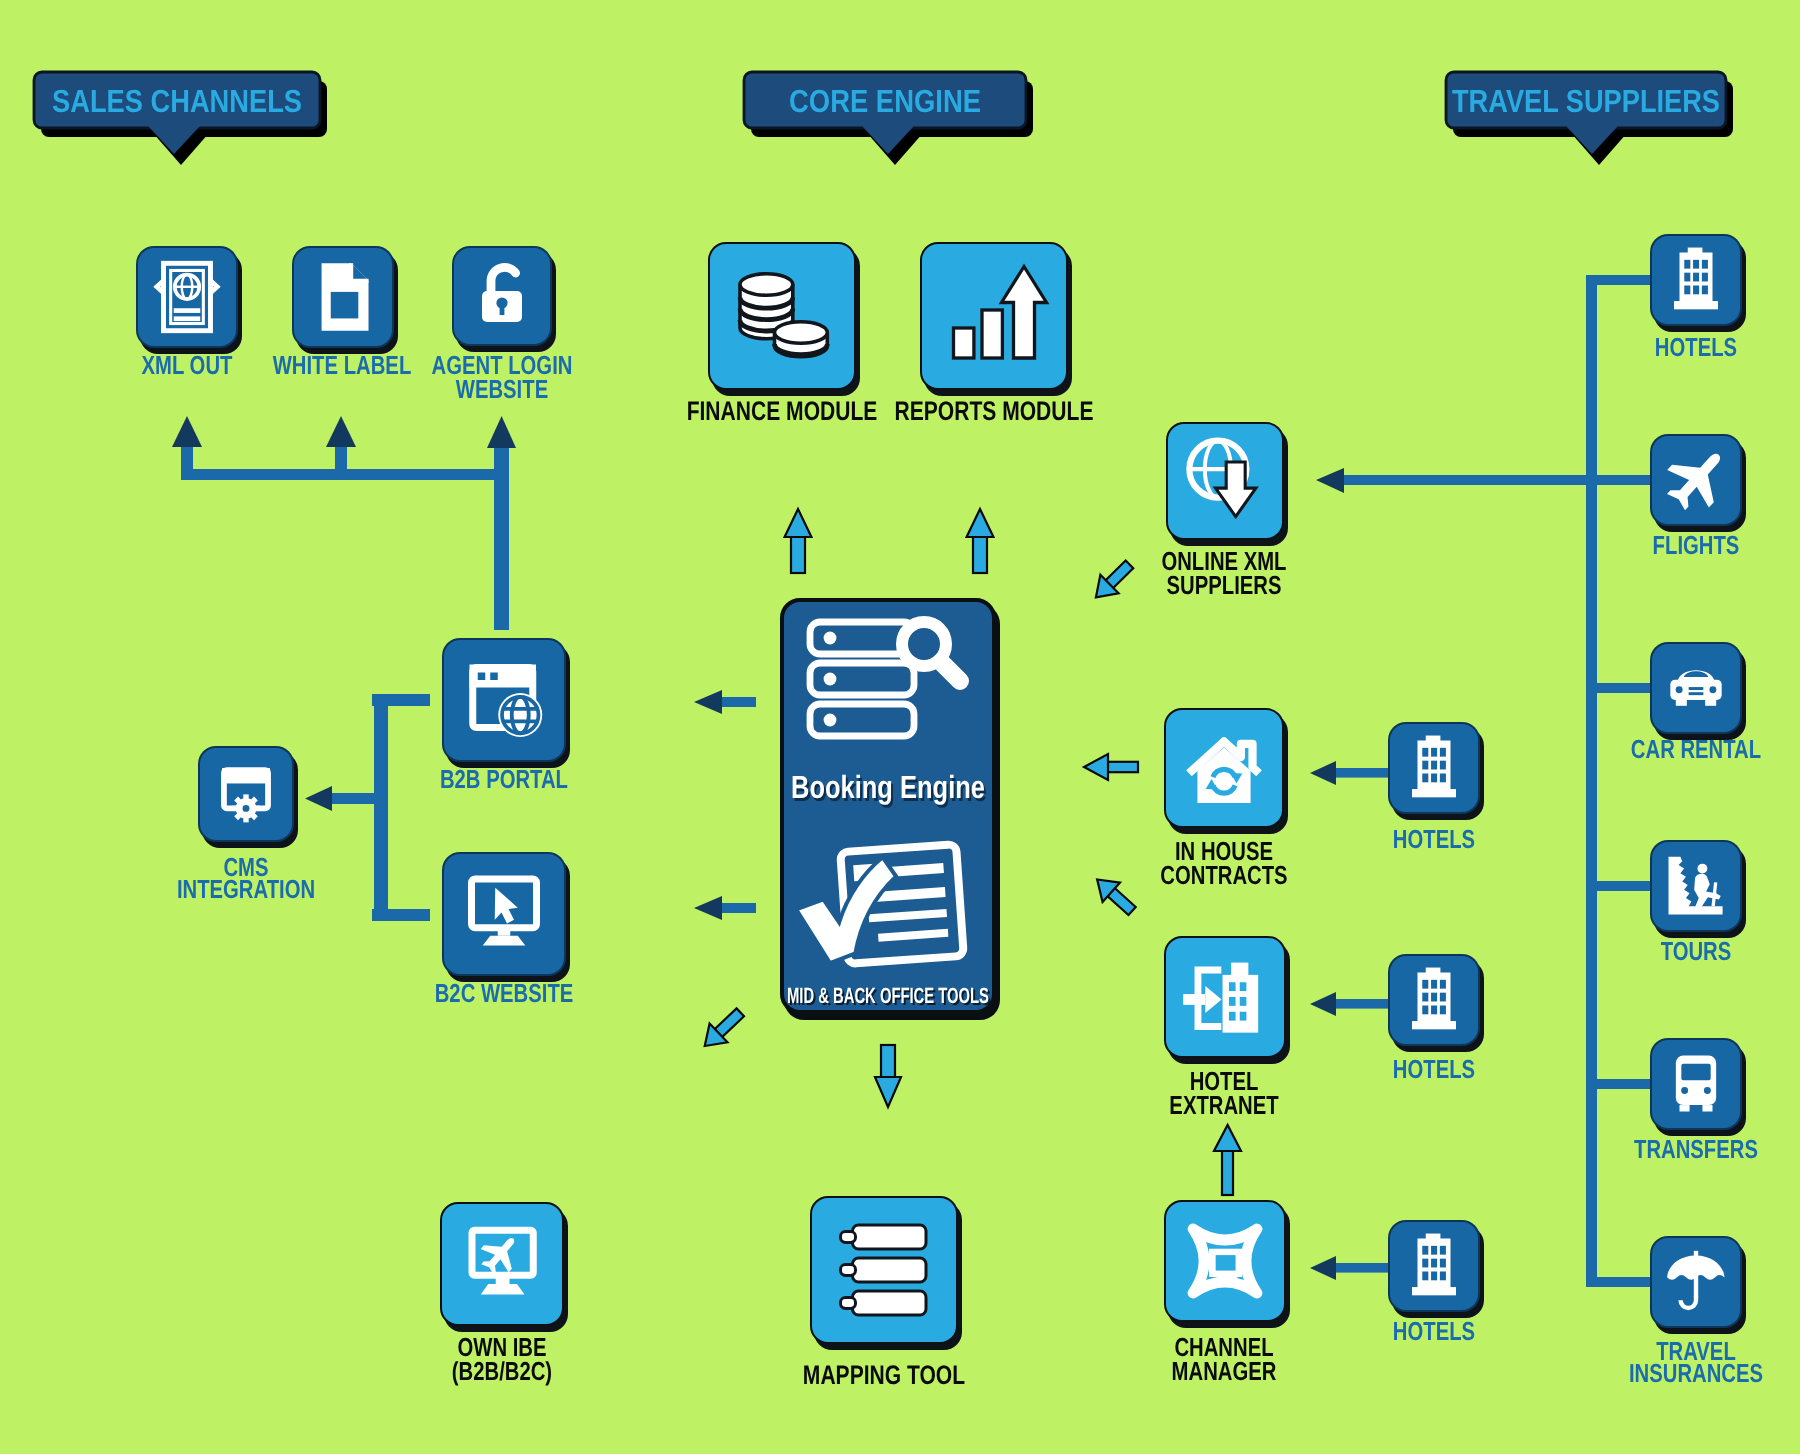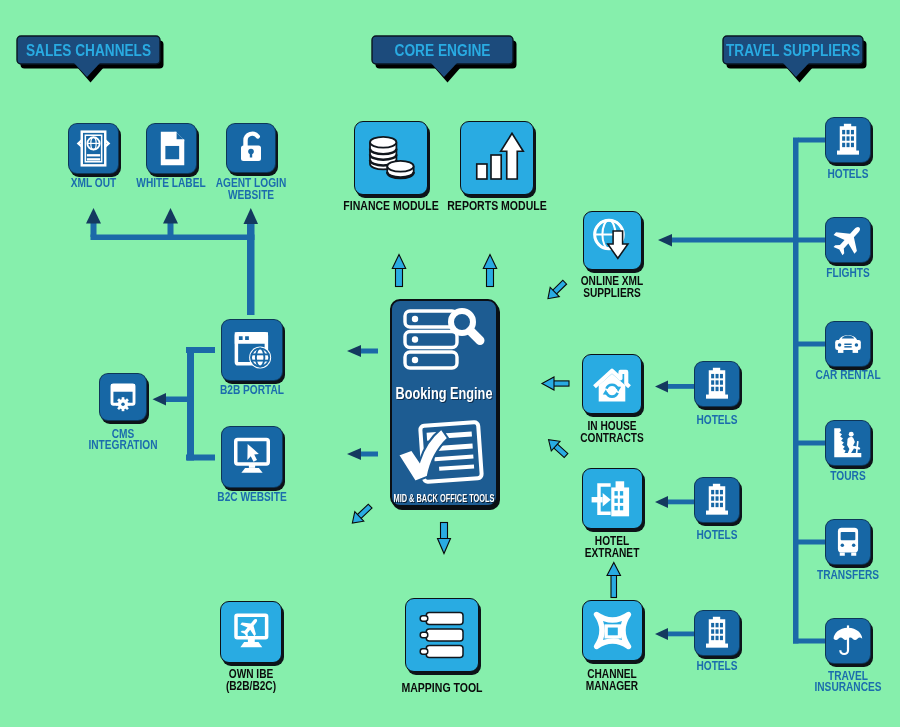--- a/index.html
+++ b/index.html
@@ -1,16 +1,16 @@
 <!DOCTYPE html>
 <html><head>
 <meta charset="utf-8">
 <style>
 html,body{margin:0;padding:0;background:#fff;}
-#wrap{position:relative;width:900px;height:727px;background:#86efac;overflow:hidden;
+#wrap{position:relative;width:900px;height:727px;background:#bef264;overflow:hidden;
   font-family:"Liberation Sans",sans-serif;font-weight:bold;}
 svg{display:block}
 .abs{position:absolute;}
 .ic{position:absolute;box-sizing:border-box;border-radius:9px;background:#1767a5;
   border:1px solid rgba(5,15,25,.55);box-shadow:2px 3px 0 #0d1319;}
 .icL{position:absolute;box-sizing:border-box;border-radius:9px;background:#29abe2;
   border:1.7px solid #0c1116;box-shadow:2px 3px 0 #0d1319;}
 .lb{position:absolute;color:#1b6cad;font-size:13px;line-height:12px;text-align:center;white-space:pre-line;transform:scaleX(0.78);}
 .lbk{position:absolute;color:#0b0b0b;font-size:13px;line-height:12px;text-align:center;white-space:pre-line;transform:scaleX(0.78);}
 </style>

